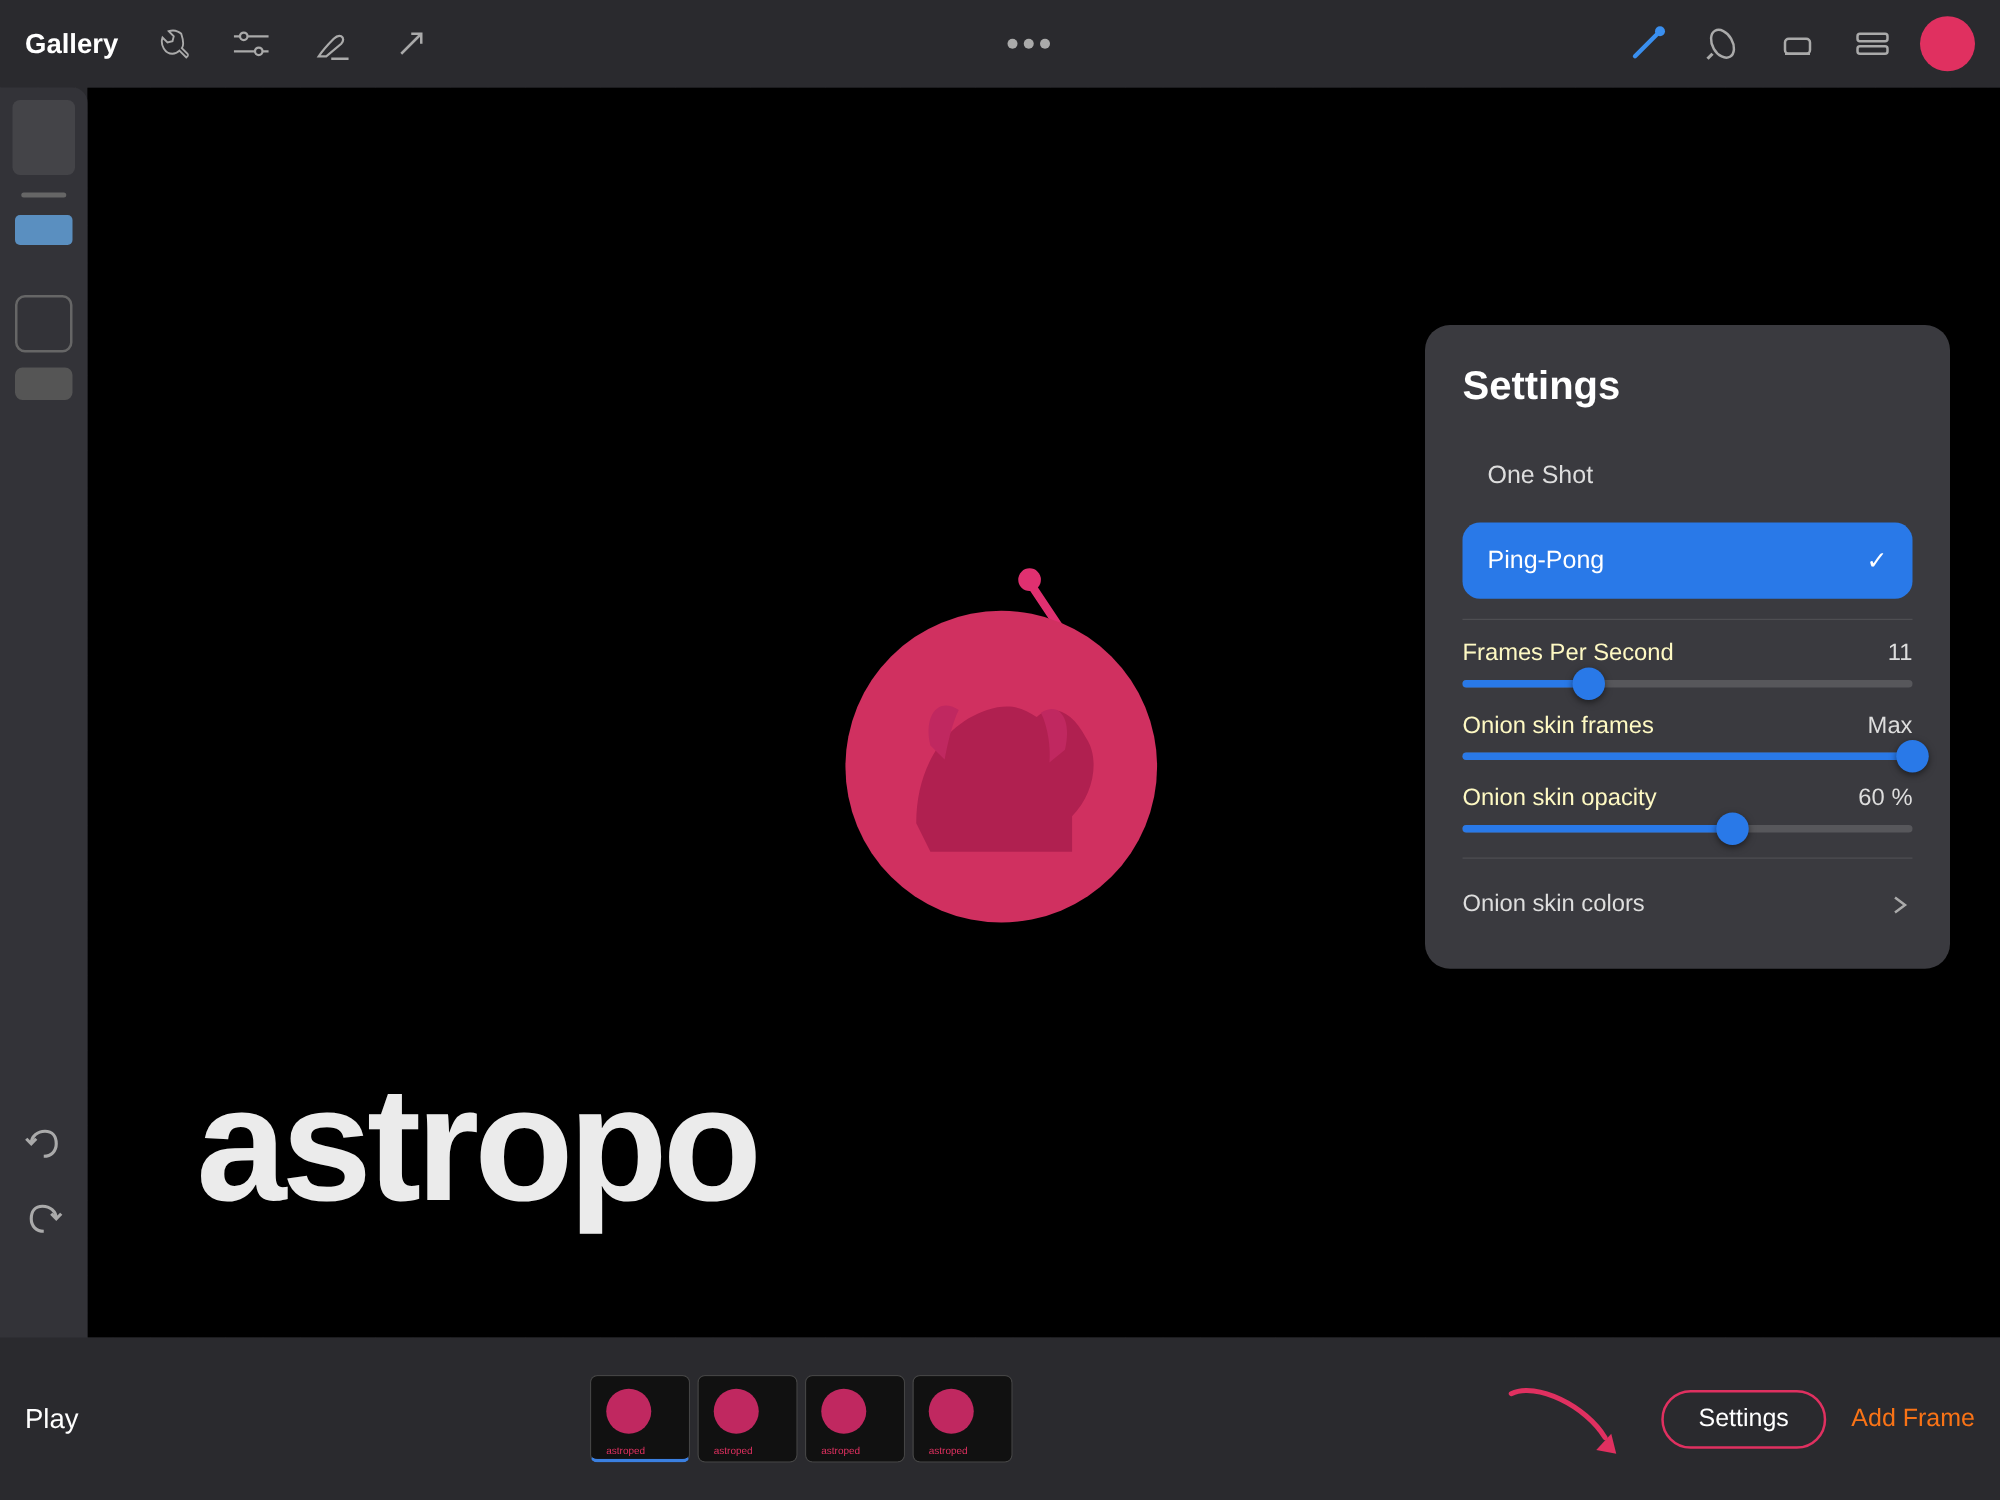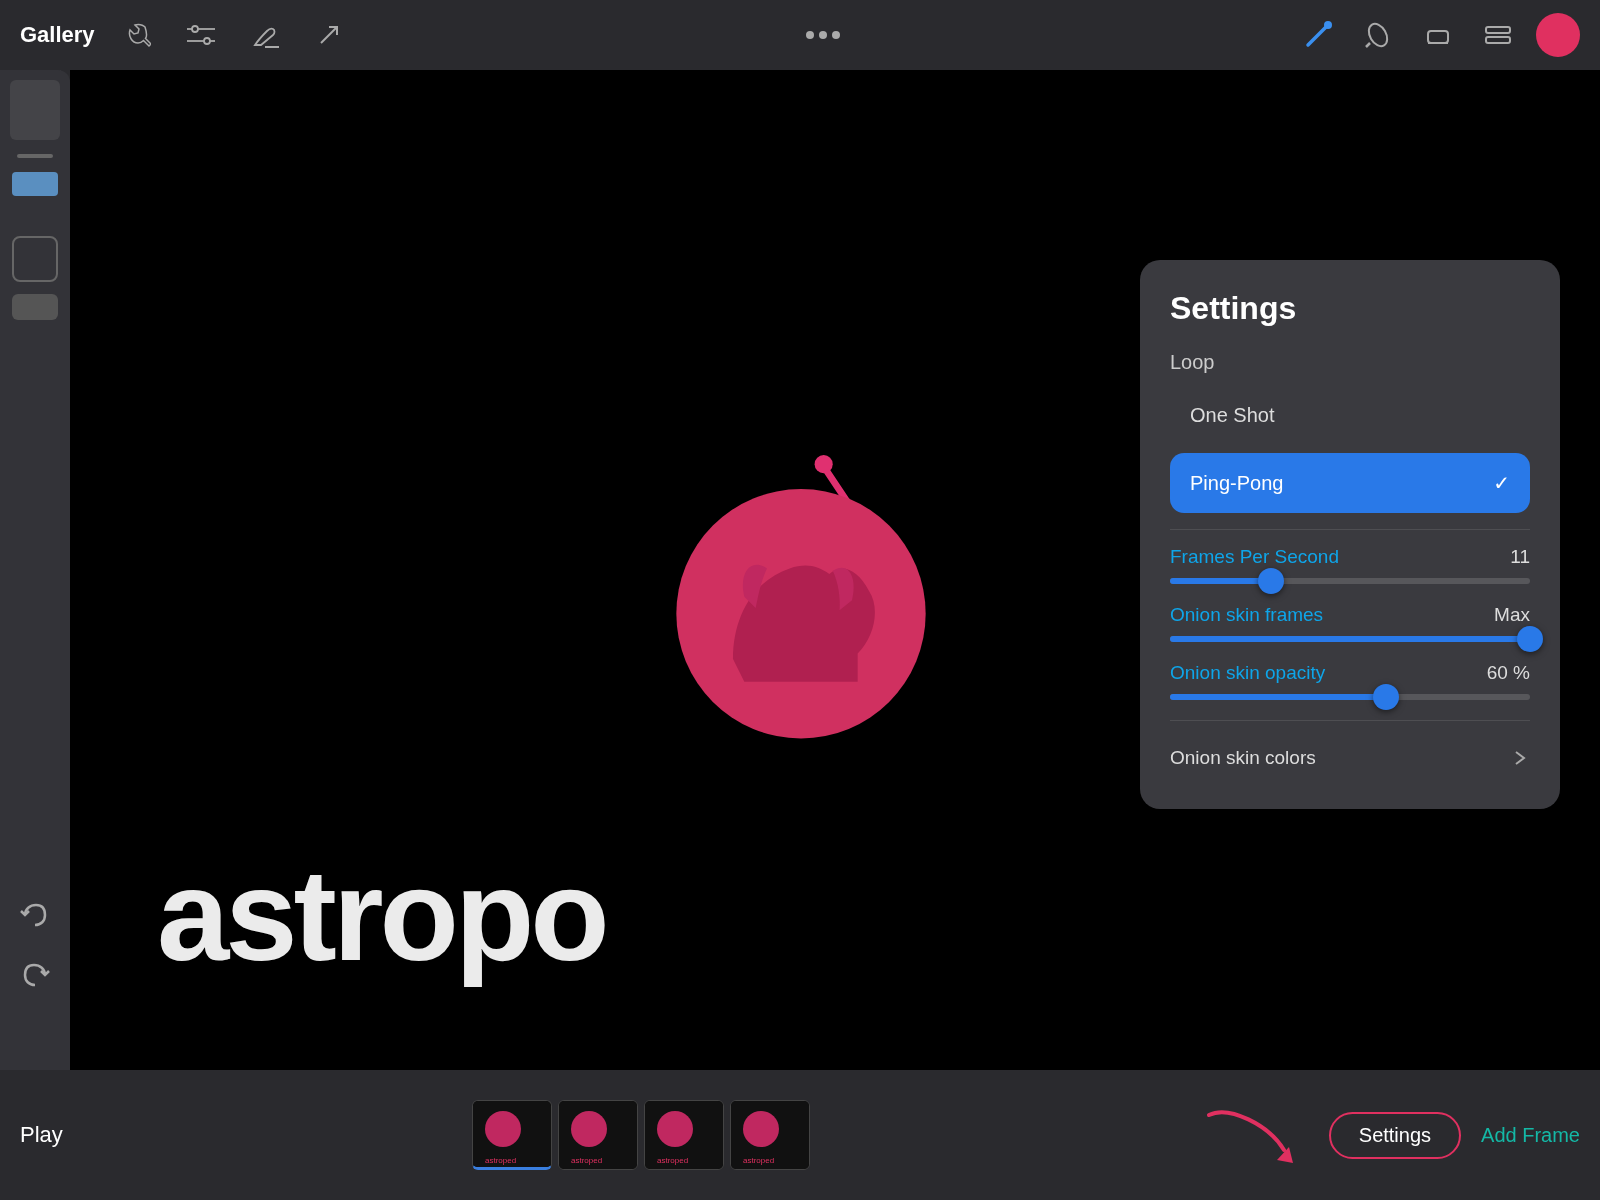--- a/index.html
+++ b/index.html
@@ -266,21 +266,21 @@
       border-radius: 50px;
       padding: 10px 28px;
       color: #fff;
       font-size: 20px;
       background: none;
       cursor: pointer;
       font-weight: 500;
     }
 
     .add-frame-btn {
-      color: #14b8a6;
+      color: #f97316;
       font-size: 20px;
       background: none;
       border: none;
       cursor: pointer;
       font-weight: 500;
     }
 
     
     .settings-panel {
       position: absolute;
@@ -347,21 +347,21 @@
 
     .slider-label-row {
       display: flex;
       justify-content: space-between;
       align-items: center;
       margin-bottom: 10px;
     }
 
     .slider-label {
       font-size: 19px;
-      color: #0ea5e9;
+      color: #fef9c3;
     }
 
     .slider-value {
       font-size: 19px;
       color: #ddd;
     }
 
     .slider-track {
       width: 100%;
       height: 6px;
@@ -586,21 +586,20 @@
       </svg>
     </div>
 
     <div class="canvas-text">astropo</div>
   </div>
 </div>
 
 <div class="settings-panel">
   <div class="settings-title">Settings</div>
 
-  <div class="settings-section-label">Loop</div>
 
   <button class="option-btn unselected">
     <span>One Shot</span>
   </button>
 
   <button class="option-btn selected">
     <span>Ping-Pong</span>
     <span class="checkmark">✓</span>
   </button>
 

